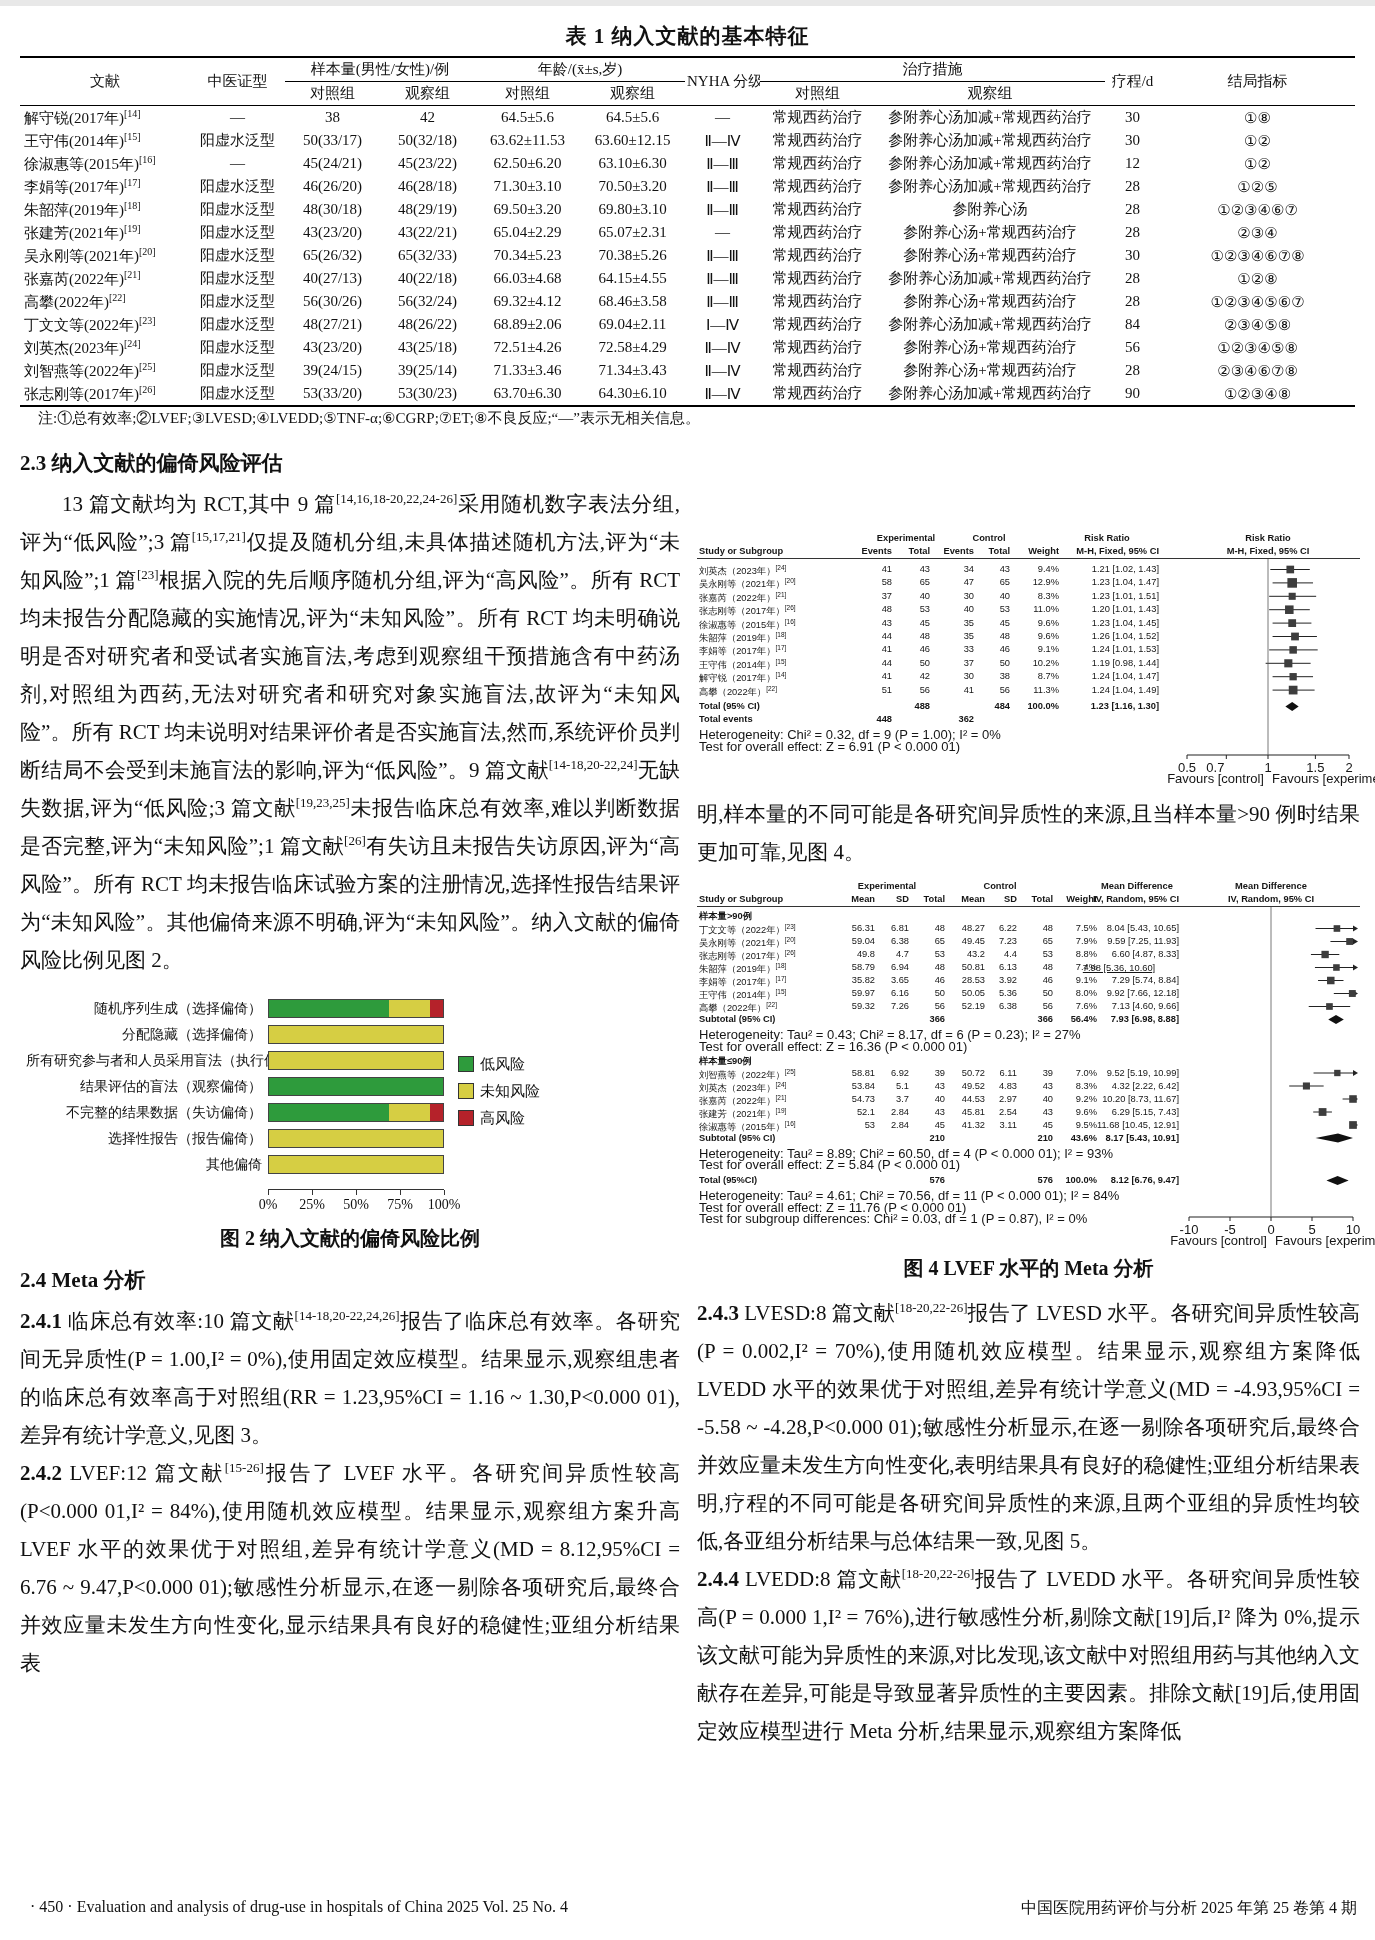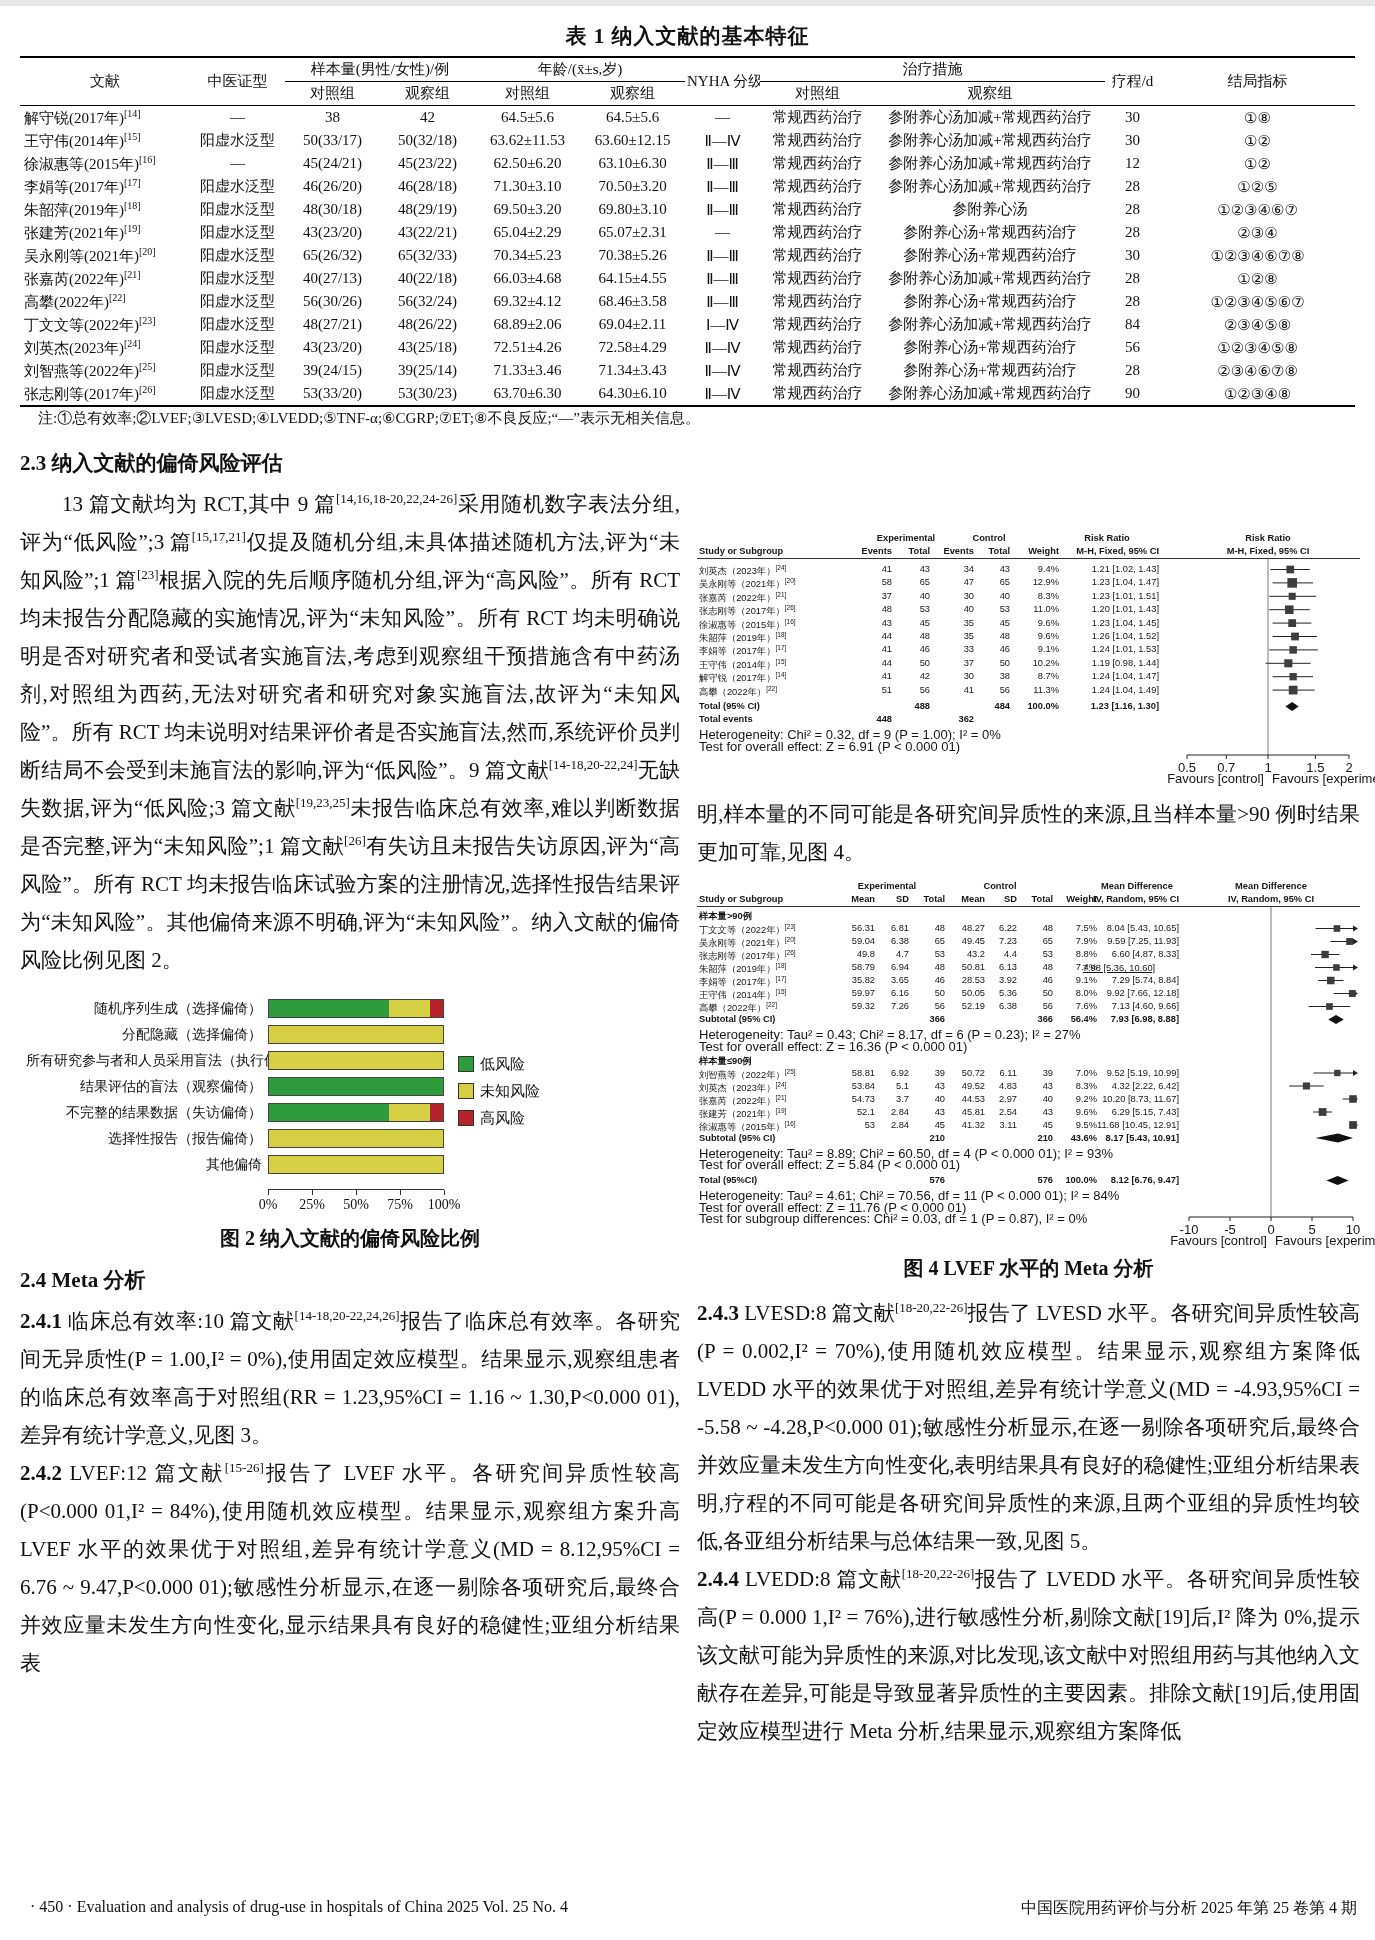--- a/index.html
+++ b/index.html
@@ -477,21 +477,21 @@
         <div class="fcell b" style="top: 170px; left: 193px; width: 40px; text-align: right;">488</div>
         <div class="fcell b" style="top: 170px; left: 273px; width: 40px; text-align: right;">484</div>
         <div class="fcell b" style="top: 170px; left: 312px; width: 50px; text-align: right;">100.0%</div>
         <div class="fcell b" style="top: 170px; left: 352px; width: 110px; text-align: right;">1.23 [1.16, 1.30]</div>
         <div class="fcell b" style="top: 183px; left: 2px;">Total events</div>
         <div class="fcell b" style="top: 183px; left: 145px; width: 50px; text-align: right;">448</div>
         <div class="fcell b" style="top: 183px; left: 227px; width: 50px; text-align: right;">362</div>
         <div class="fcell small" style="top: 196px; left: 2px;">Heterogeneity: Chi² = 0.32, df = 9 (P = 1.00); I² = 0%</div>
         <div class="fcell small" style="top: 208px; left: 2px;">Test for overall effect: Z = 6.91 (P &lt; 0.000 01)</div>
         <div class="fcell small" style="top: 229px; left: 470px; width: 40px; text-align: center;">0.5</div>
-        <div class="fcell small" style="top: 229px; left: 509.32px; width: 40px; text-align: center;">0.7</div>
+        <div class="fcell small" style="top: 229px; left: 509.32px; width: 40px; ">0.7</div>
         <div class="fcell small" style="top: 229px; left: 551px; width: 40px; text-align: center;">1</div>
         <div class="fcell small" style="top: 229px; left: 598.382px; width: 40px; text-align: center;">1.5</div>
         <div class="fcell small" style="top: 229px; left: 632px; width: 40px; text-align: center;">2</div>
         <div class="fcell small" style="top: 240px; left: 447px; width: 120px; text-align: right;">Favours [control]</div>
         <div class="fcell small" style="top: 240px; left: 575px;">Favours [experimental]</div>
       </div>
 
     <p class="para" style="margin-top:10px">明,样本量的不同可能是各研究间异质性的来源,且当样本量&gt;90 例时结果更加可靠,见图 4。</p>
 
     <div id="fig4" class="forest">

